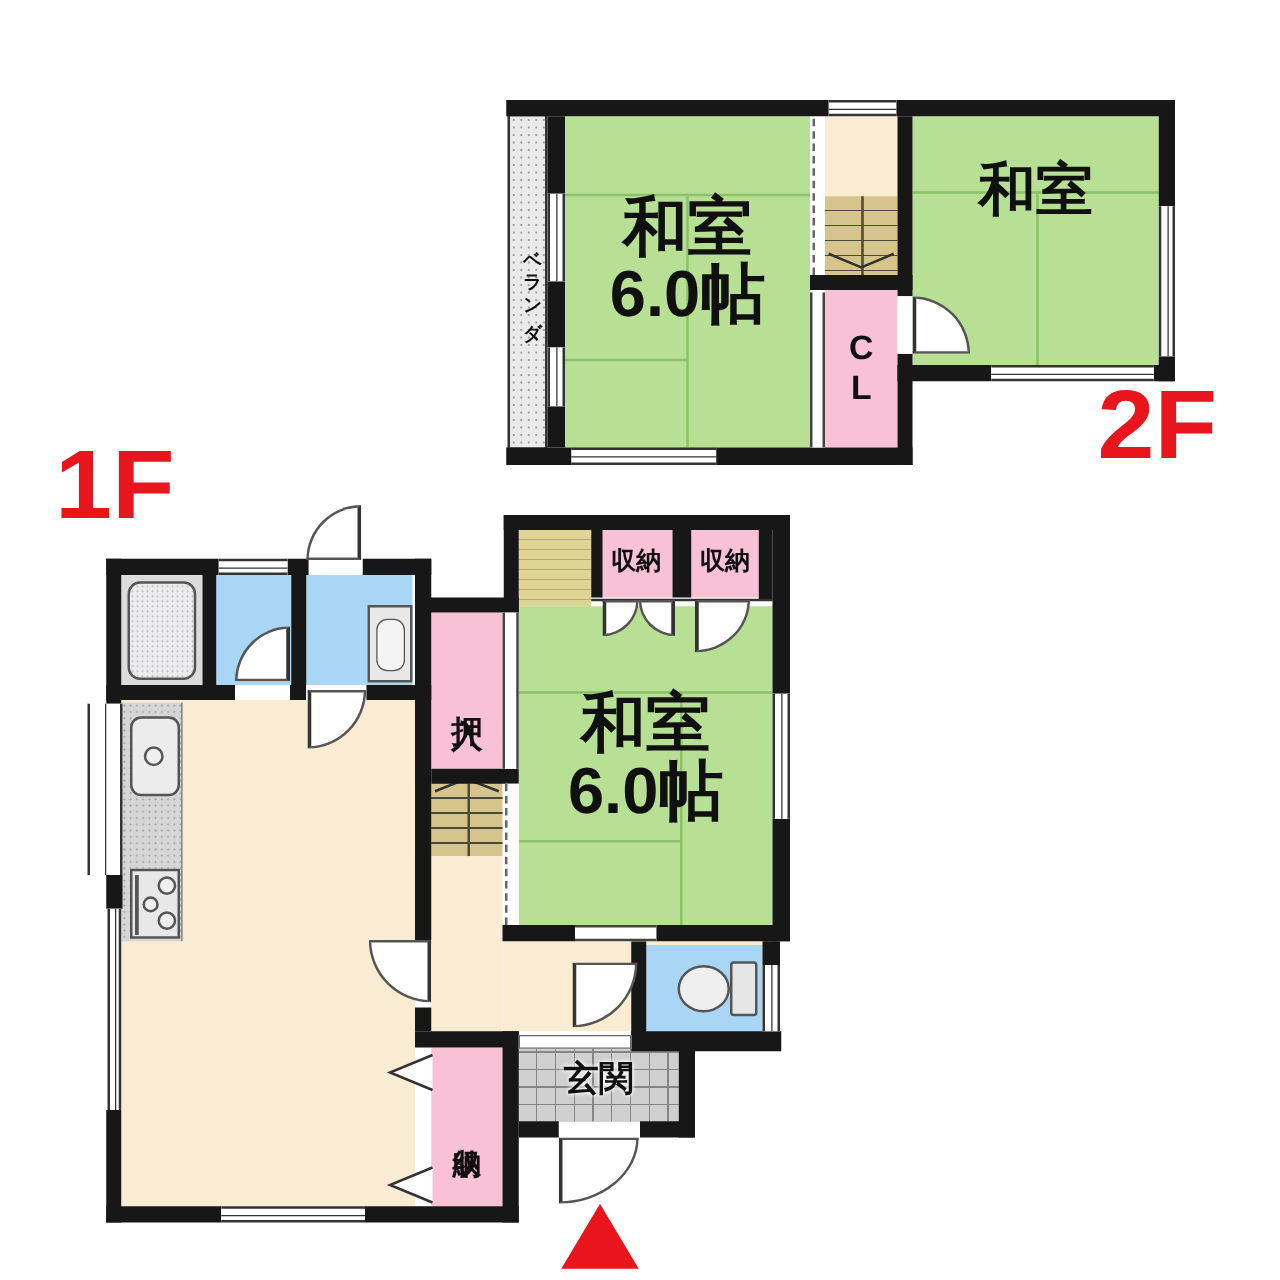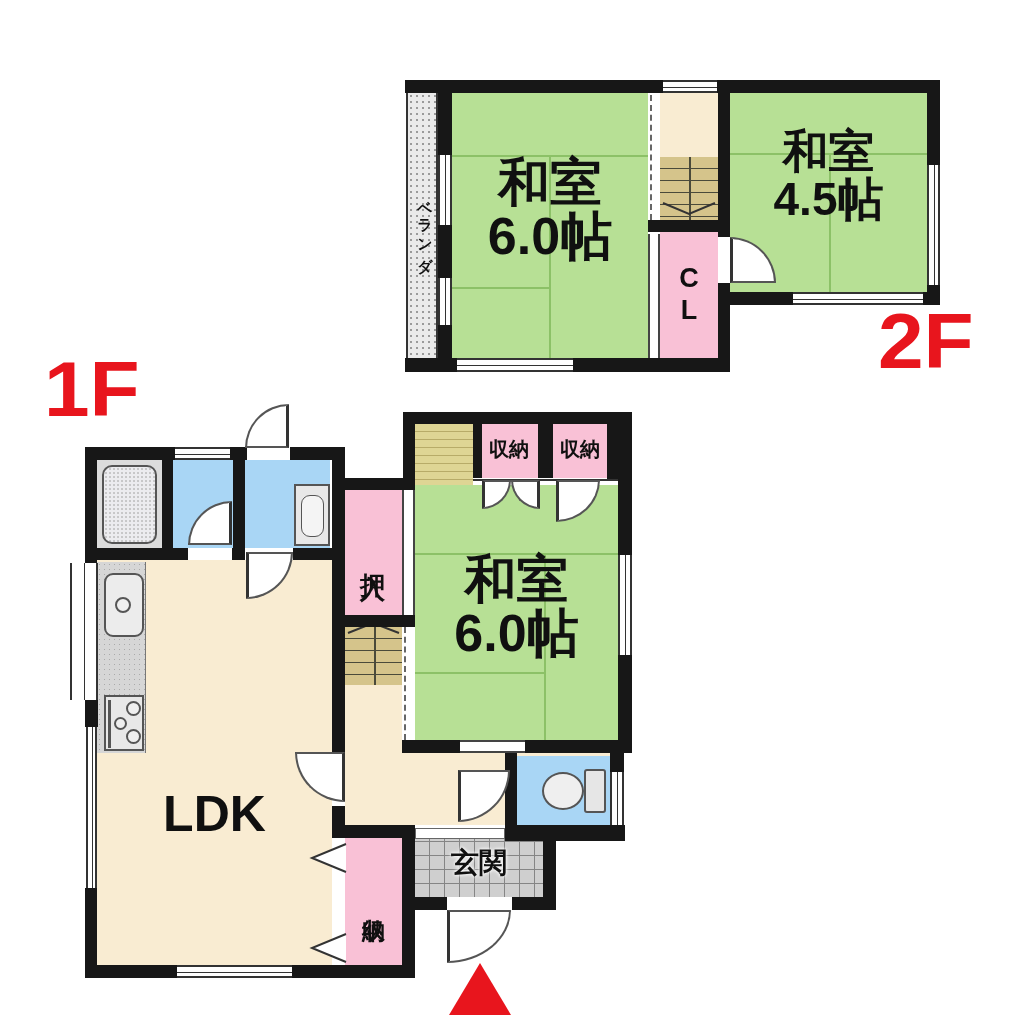--- a/index.html
+++ b/index.html
@@ -105,21 +105,20 @@
 
     <div class="gap" style="left:718px;top:237px;width:12px;height:46px;"></div>
     <div class="door" style="left:730px;top:237px;width:46px;height:46px;border-radius:0 100% 0 0;border-left:3px solid #333;"></div>
 
     <div class="lbl" style="left:452px;top:155px;width:196px;font-size:52px;">
       <div>和室</div>
       <div>6.0帖</div>
     </div>
     <div class="lbl" style="left:730px;top:128px;width:197px;font-size:46px;">
       <div>和室</div>
-      <div>4.5帖</div>
     </div>
     <div class="fl" style="left:878px;top:300px;">2F</div>
   </div>
 
   <div>
 
     <div class="p" style="left:97px;top:460px;width:65px;height:88px;background:#dcdcdc;"></div>
     <div class="blue" style="left:173px;top:460px;width:60px;height:88px;"></div>
     <div class="blue" style="left:245px;top:458px;width:85px;height:90px;"></div>
     <div class="beige" style="left:97px;top:560px;width:235px;height:405px;"></div>
@@ -244,21 +243,20 @@
       <div class="circ" style="left:20px;top:4px;width:15px;height:15px;"></div>
       <div class="circ" style="left:20px;top:32px;width:15px;height:15px;"></div>
     </div>
 
     <div class="lbl v" style="left:360px;top:515px;width:26px;height:80px;font-size:25px;">押入</div>
     <div class="lbl" style="left:415px;top:552px;width:203px;font-size:52px;">
       <div>和室</div>
       <div>6.0帖</div>
     </div>
     <div class="lbl" style="left:97px;top:788px;width:235px;font-size:50px;">
-      <div>LDK</div>
     </div>
     <div class="lbl" style="left:420px;top:848px;width:118px;font-size:28px;text-shadow:0 0 3px #fff,0 0 4px #fff;">玄関</div>
     <div class="fl" style="left:44px;top:348px;">1F</div>
 
     <div class="p" style="left:449px;top:963px;width:0;height:0;border-left:31px solid transparent;border-right:31px solid transparent;border-bottom:52px solid #e8151d;"></div>
   </div>
 
 </div>
 
 </body></html>

